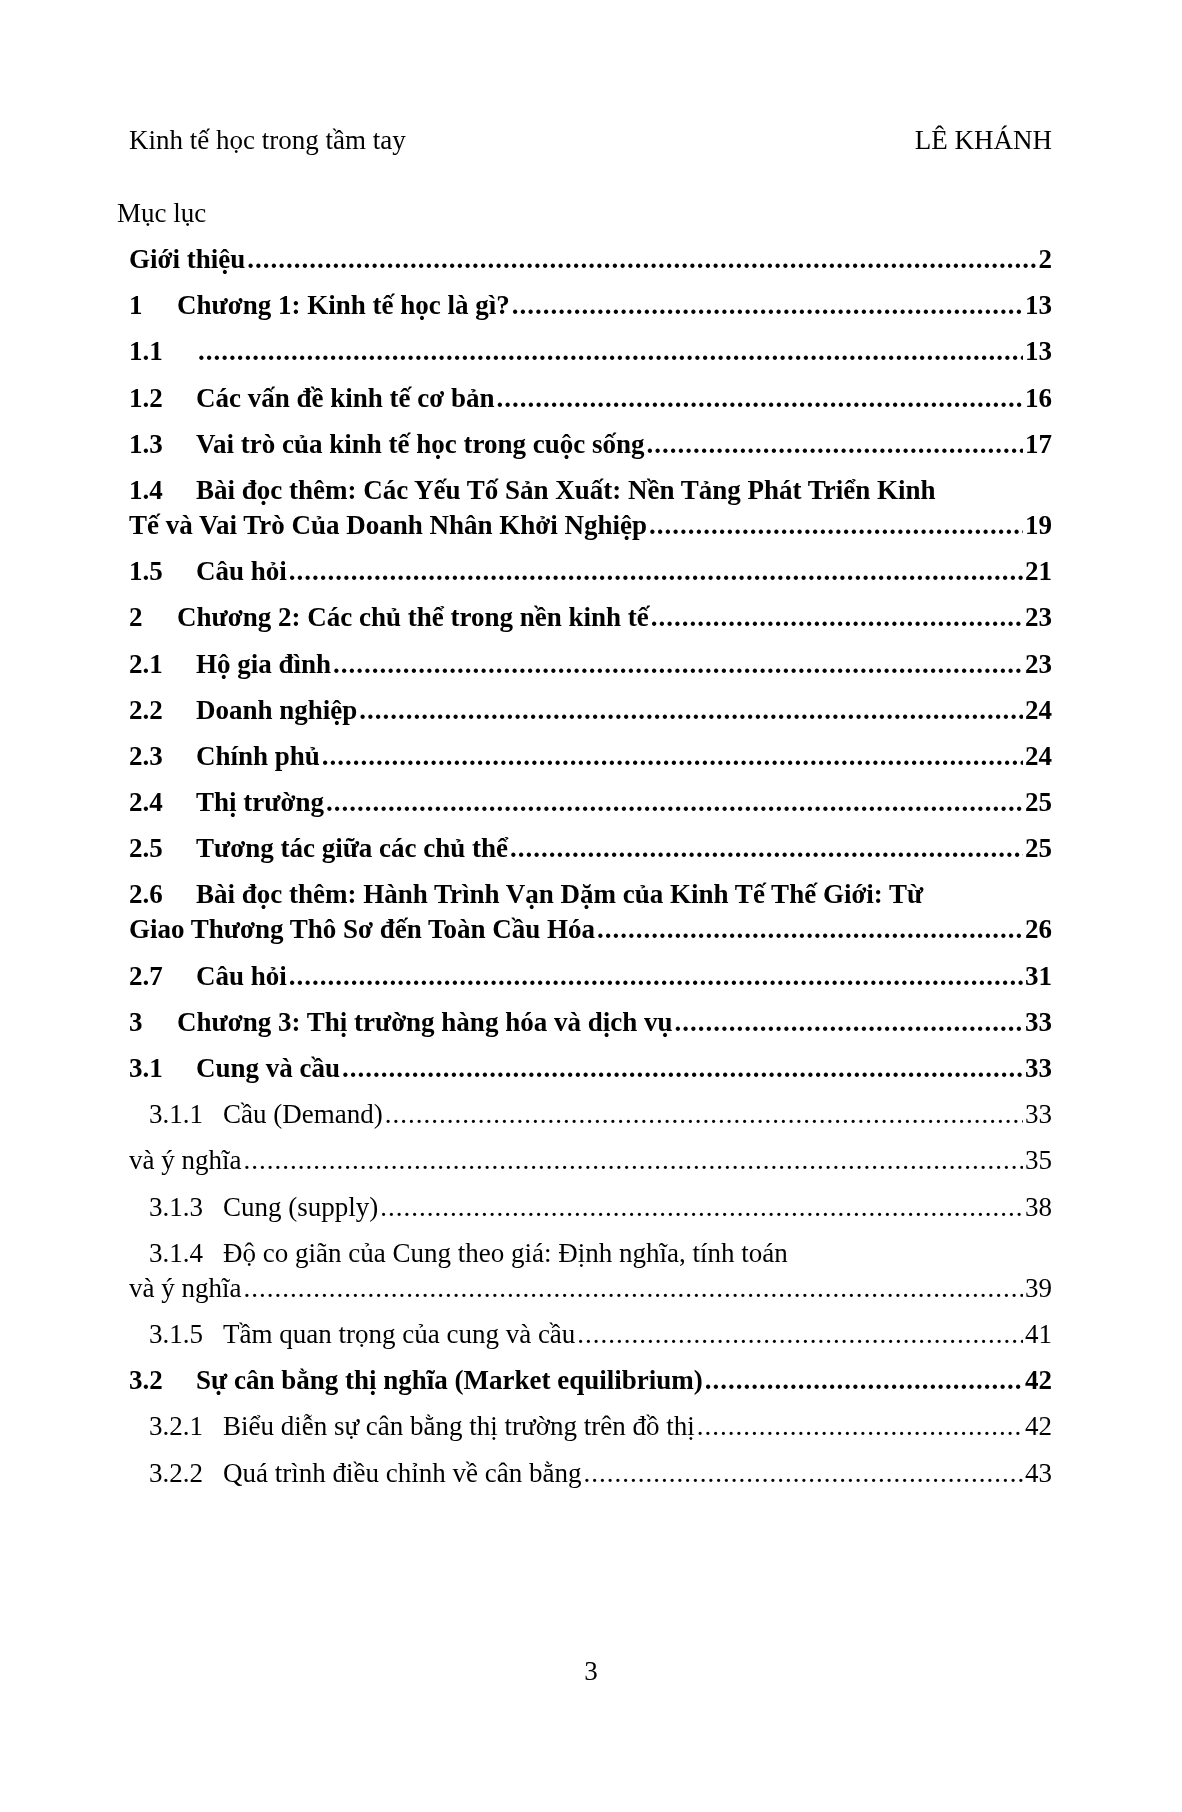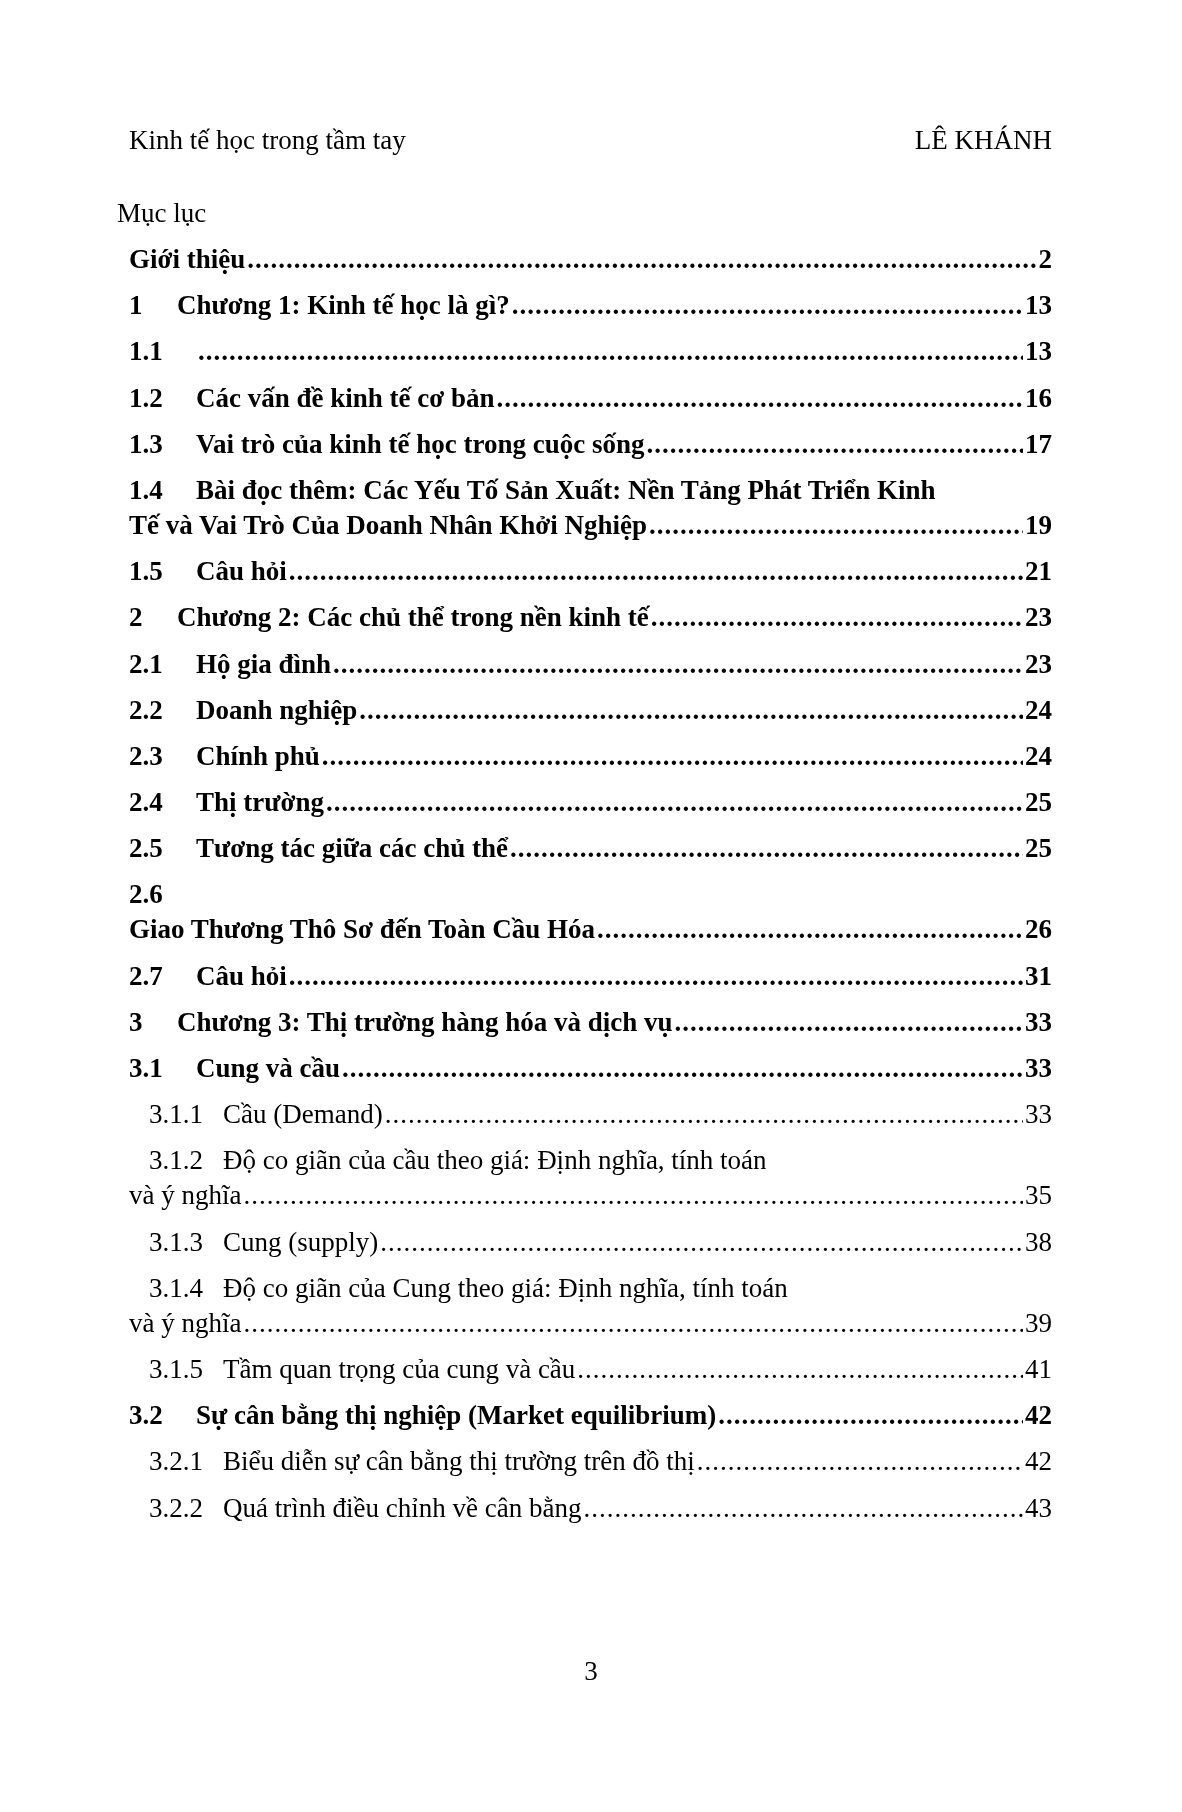--- a/index.html
+++ b/index.html
@@ -136,20 +136,21 @@
       <div class="line">
         <span class="num">2.5</span>
         <span class="title">Tương tác giữa các chủ thể</span>
         <span class="leader"></span>
         <span class="pg">25</span>
       </div>
     </div>
     <div class="entry lvl2 bold">
       <div class="line">
         <span class="num">2.6</span>
+        <span class="title">Bài đọc thêm: Hành Trình Vạn Dặm của Kinh Tế Thế Giới: Từ</span>
       </div>
       <div class="line">
         <span class="title">Giao Thương Thô Sơ đến Toàn Cầu Hóa</span>
         <span class="leader"></span>
         <span class="pg">26</span>
       </div>
     </div>
     <div class="entry lvl2 bold">
       <div class="line">
         <span class="num">2.7</span>
@@ -177,24 +178,20 @@
     <div class="entry lvl3">
       <div class="line">
         <span class="num">3.1.1</span>
         <span class="title">Cầu (Demand)</span>
         <span class="leader"></span>
         <span class="pg">33</span>
       </div>
     </div>
     <div class="entry lvl3">
       <div class="line">
-        <span class="num">3.1.2</span>
-        <span class="title">Độ co giãn của cầu theo giá: Định nghĩa, tính toán</span>
-      </div>
-      <div class="line">
         <span class="title">và ý nghĩa</span>
         <span class="leader"></span>
         <span class="pg">35</span>
       </div>
     </div>
     <div class="entry lvl3">
       <div class="line">
         <span class="num">3.1.3</span>
         <span class="title">Cung (supply)</span>
         <span class="leader"></span>
@@ -216,21 +213,21 @@
       <div class="line">
         <span class="num">3.1.5</span>
         <span class="title">Tầm quan trọng của cung và cầu</span>
         <span class="leader"></span>
         <span class="pg">41</span>
       </div>
     </div>
     <div class="entry lvl2 bold">
       <div class="line">
         <span class="num">3.2</span>
-        <span class="title">Sự cân bằng thị nghiệp (Market equilibrium)</span>
+        <span class="title">Sự cân bằng thị nghĩa (Market equilibrium)</span>
         <span class="leader"></span>
         <span class="pg">42</span>
       </div>
     </div>
     <div class="entry lvl3">
       <div class="line">
         <span class="num">3.2.1</span>
         <span class="title">Biểu diễn sự cân bằng thị trường trên đồ thị</span>
         <span class="leader"></span>
         <span class="pg">42</span>

